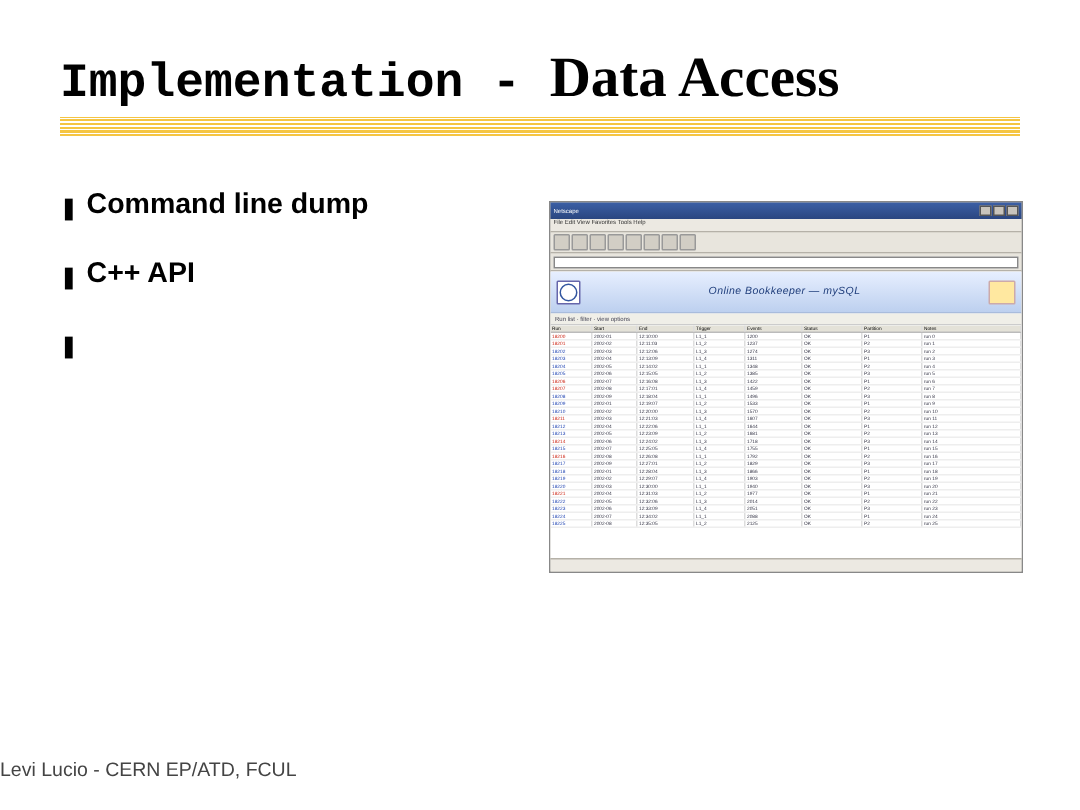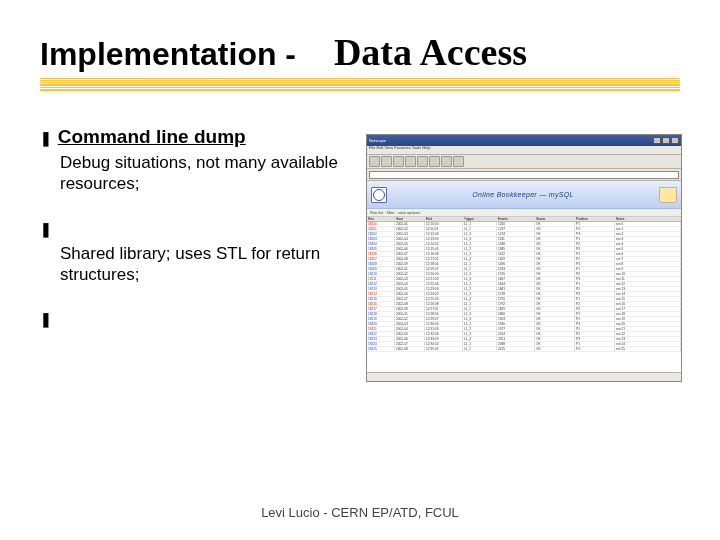--- a/index.html
+++ b/index.html
@@ -17,22 +17,22 @@
     width: 100%;
     height: 100%;
     position: relative;
   }
   .title {
     font-size: 32px;
     font-weight: bold;
     margin-bottom: 4px;
     white-space: nowrap;
   }
-  .title .part1 { font-family: Liberation Sans, sans-serif; }
-  .title .part2 { font-family: Georgia, 'Times New Roman', serif; font-size: 38px; margin-left: 29px; }
+  .title .part1 { font-family: Liberation Mono, monospace; }
+  .title .part2 { font-family: Georgia, 'Times New Roman', serif; font-size: 38px; }
   .underline {
     height: 14px;
     margin-bottom: 34px;
     background: repeating-linear-gradient(
       0deg,
       transparent 0px,
       transparent 1px,
       #f5c542 1px,
       #f5c542 2.5px
     );
@@ -78,33 +78,32 @@
     gap: 6px;
     margin-bottom: 2px;
   }
   .bullet {
     font-family: 'Segoe UI Symbol', sans-serif;
     font-size: 14px;
     line-height: 24px;
     color: #000;
   }
   .item-head-text {
-    text-decoration: underline;
   }
   .item-desc {
     font-size: 17px;
     line-height: 1.25;
     padding-left: 20px;
     font-weight: normal;
   }
   .footer {
     position: absolute;
     bottom: 20px;
     left: 0; right: 0;
-    text-align: center;
+    text-align: left;
     font-size: 13px;
     color: #444;
   }
   
   .mock {
     width: 316px;
     height: 248px;
     border: 1px solid #888;
     background: #d9d4cc;
     font-size: 4px;
@@ -220,28 +219,27 @@
   <div class="underline"></div>
 
   <div class="content">
     <div class="left">
 
       <div class="item">
         <div class="item-head">
           <span class="bullet">❚</span>
           <span class="item-head-text">Command line dump</span>
         </div>
-        <div class="item-desc">Debug situations, not many available resources;</div>
       </div>
 
       <div class="item">
         <div class="item-head">
           <span class="bullet">❚</span>
-        </div>
-        <div class="item-desc">Shared library; uses STL for return structures;</div>
+          <span class="item-head-text">C++ API</span>
+        </div>
       </div>
 
       <div class="item">
         <div class="item-head">
           <span class="bullet">❚</span>
         </div>
       </div>
 
     </div>
 

